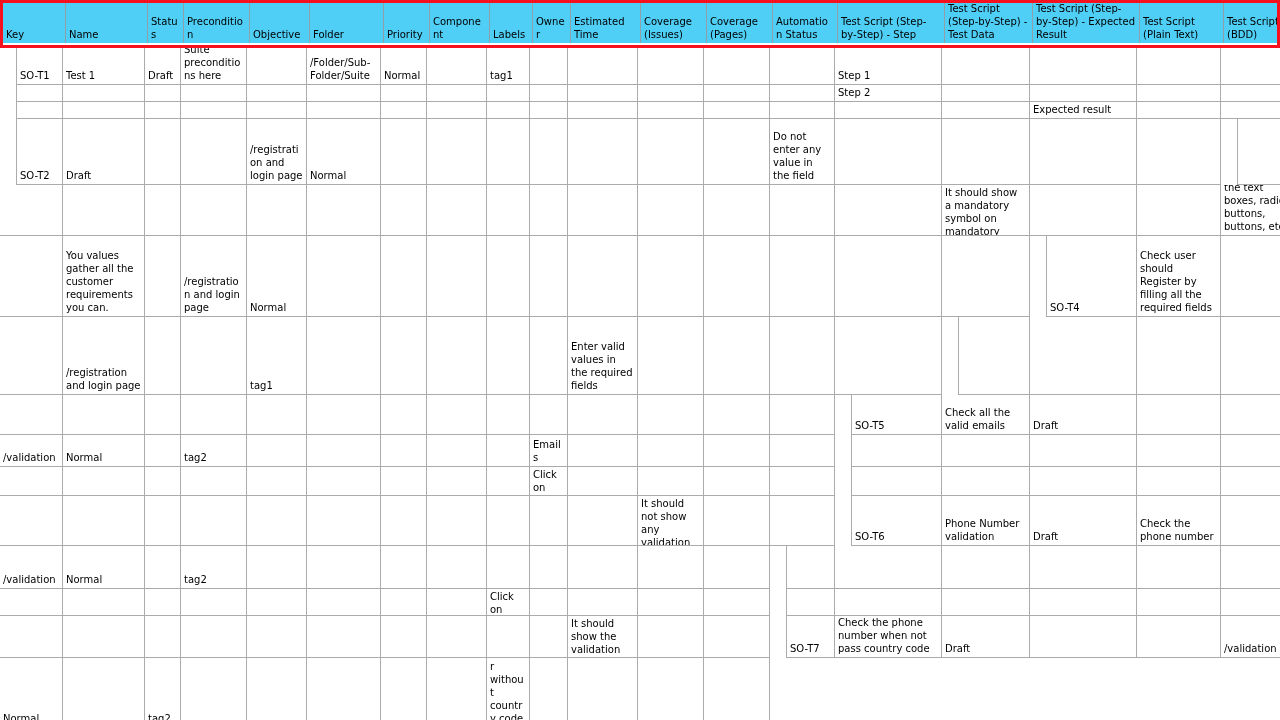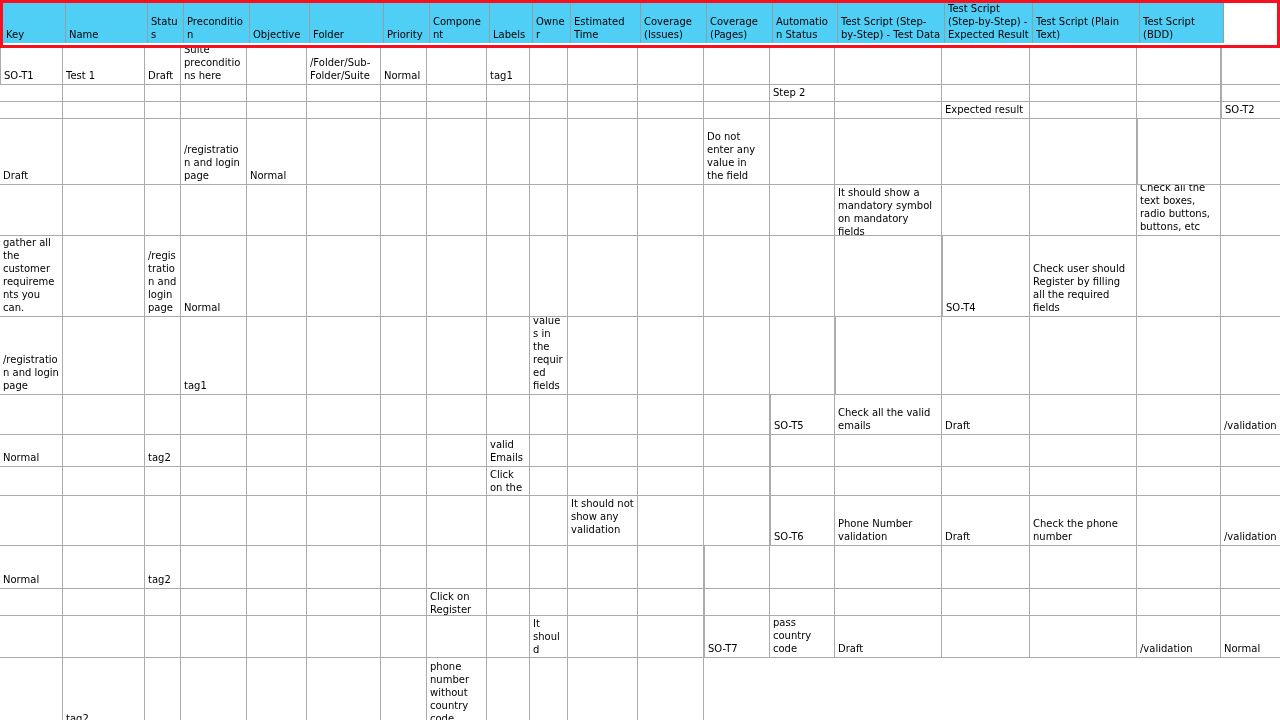--- a/index.html
+++ b/index.html
@@ -20,21 +20,21 @@
     border-right:1px solid var(--hdline);
     overflow:hidden;white-space:pre-wrap;overflow-wrap:anywhere;
   }
   .cell{
     box-sizing:border-box;
     display:flex;align-items:flex-end;padding:1px 3px 2px 3px;
     border-right:1px solid var(--line);border-bottom:1px solid var(--line);
     overflow:hidden;white-space:pre-wrap;overflow-wrap:anywhere;
   }
   .cell.top{align-items:flex-start;}
-  .cell.c0{border-left:1px solid var(--line);}
+  .cell.c0{border-left:1px solid var(--line);margin-left:16px;}
 </style>
 </head>
 <body>
 
 <div class="screen" style="--cyan: #4FCFF6; --red: #F7101E; --line: #ababab;">
   <div class="hdr-wrap">
     <div class="grid" id="hdr" style="grid-template-columns: 63px 82px 36px 66px 60px 74px 46px 60px 43px 38px 70px 66px 66px 65px 107px 88px 107px 84px 70px;">
         <div class="hd">Key</div>
         <div class="hd">Name</div>
         <div class="hd">Status</div>
@@ -42,20 +42,21 @@
         <div class="hd">Objective</div>
         <div class="hd">Folder</div>
         <div class="hd">Priority</div>
         <div class="hd">Component</div>
         <div class="hd">Labels</div>
         <div class="hd">Owner</div>
         <div class="hd">Estimated Time</div>
         <div class="hd">Coverage (Issues)</div>
         <div class="hd">Coverage (Pages)</div>
         <div class="hd">Automation Status</div>
+        <div class="hd">Test Script (Step-by-Step) - Step</div>
         <div class="hd">Test Script (Step-by-Step) - Test Data</div>
         <div class="hd">Test Script (Step-by-Step) - Expected Result</div>
         <div class="hd">Test Script (Plain Text)</div>
         <div class="hd">Test Script (BDD)</div>
       </div>
   </div>
   <div class="grid" id="body" style="grid-template-columns: 63px 82px 36px 66px 60px 74px 46px 60px 43px 38px 70px 66px 66px 65px 107px 88px 107px 84px 70px; grid-template-rows: 37px 17px 17px 66px 51px 81px 78px 40px 32px 29px 50px 43px 27px 42px 70px;">
       <div class="cell c0">SO-T1</div>
       <div class="cell">Test 1</div>
       <div class="cell">Draft</div>
@@ -63,20 +64,21 @@
       <div class="cell"></div>
       <div class="cell">/Folder/Sub-Folder/Suite</div>
       <div class="cell">Normal</div>
       <div class="cell"></div>
       <div class="cell">tag1</div>
       <div class="cell"></div>
       <div class="cell"></div>
       <div class="cell"></div>
       <div class="cell"></div>
       <div class="cell"></div>
+      <div class="cell">Step 1</div>
       <div class="cell"></div>
       <div class="cell"></div>
       <div class="cell"></div>
       <div class="cell"></div>
       <div class="cell c0 top"></div>
       <div class="cell top"></div>
       <div class="cell top"></div>
       <div class="cell top"></div>
       <div class="cell top"></div>
       <div class="cell top"></div>

